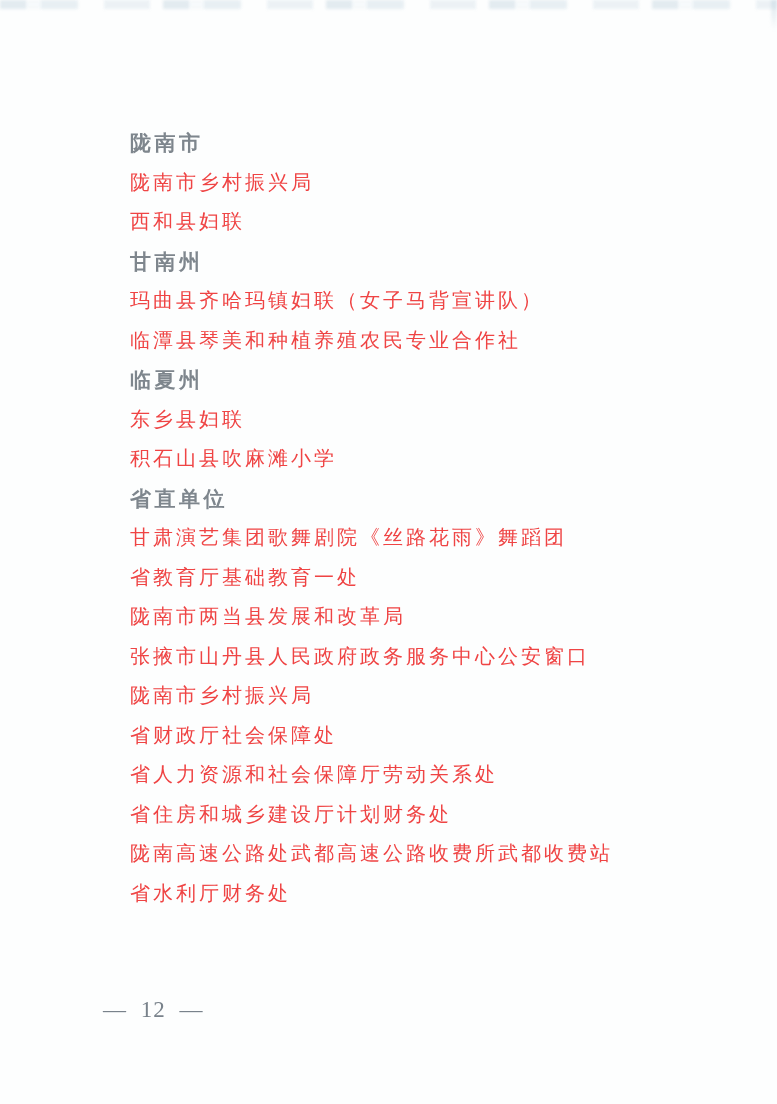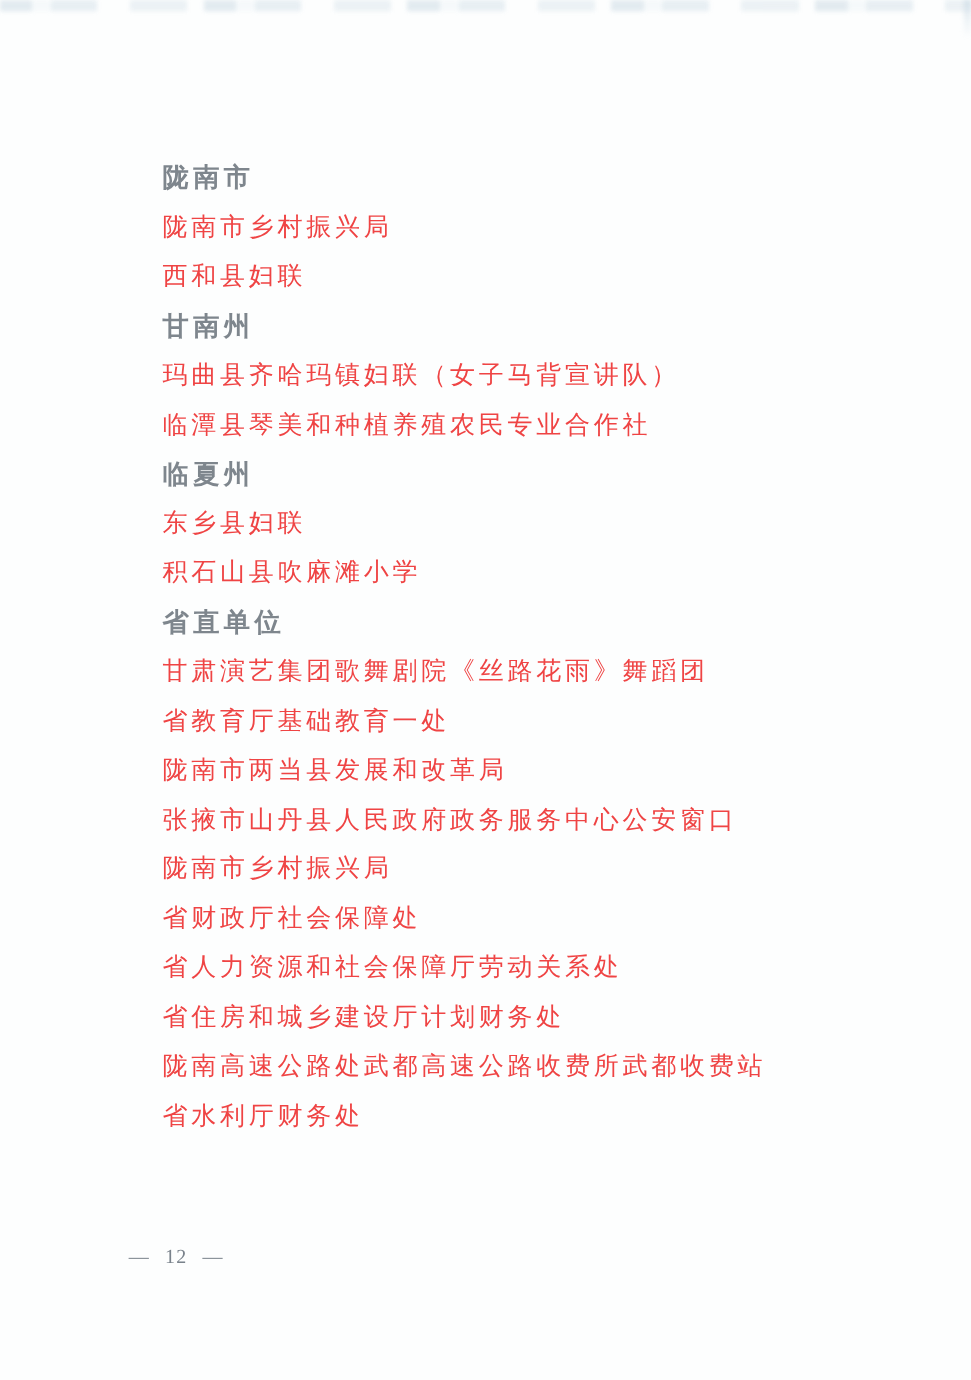--- a/index.html
+++ b/index.html
@@ -68,21 +68,21 @@
     font-size: 20px;
     font-weight: 400;
     letter-spacing: 3px;
     color: #ef4444;
   }
   .page-number {
     position: absolute;
     left: 103px;
     top: 997px;
     font-family: "Liberation Serif", serif;
-    font-size: 16px;
+    font-size: 23px;
     color: #79828b;
     letter-spacing: 1px;
     word-spacing: 7px;
     white-space: nowrap;
   }
 </style>
 </head>
 <body>
 
 <div class="page">

